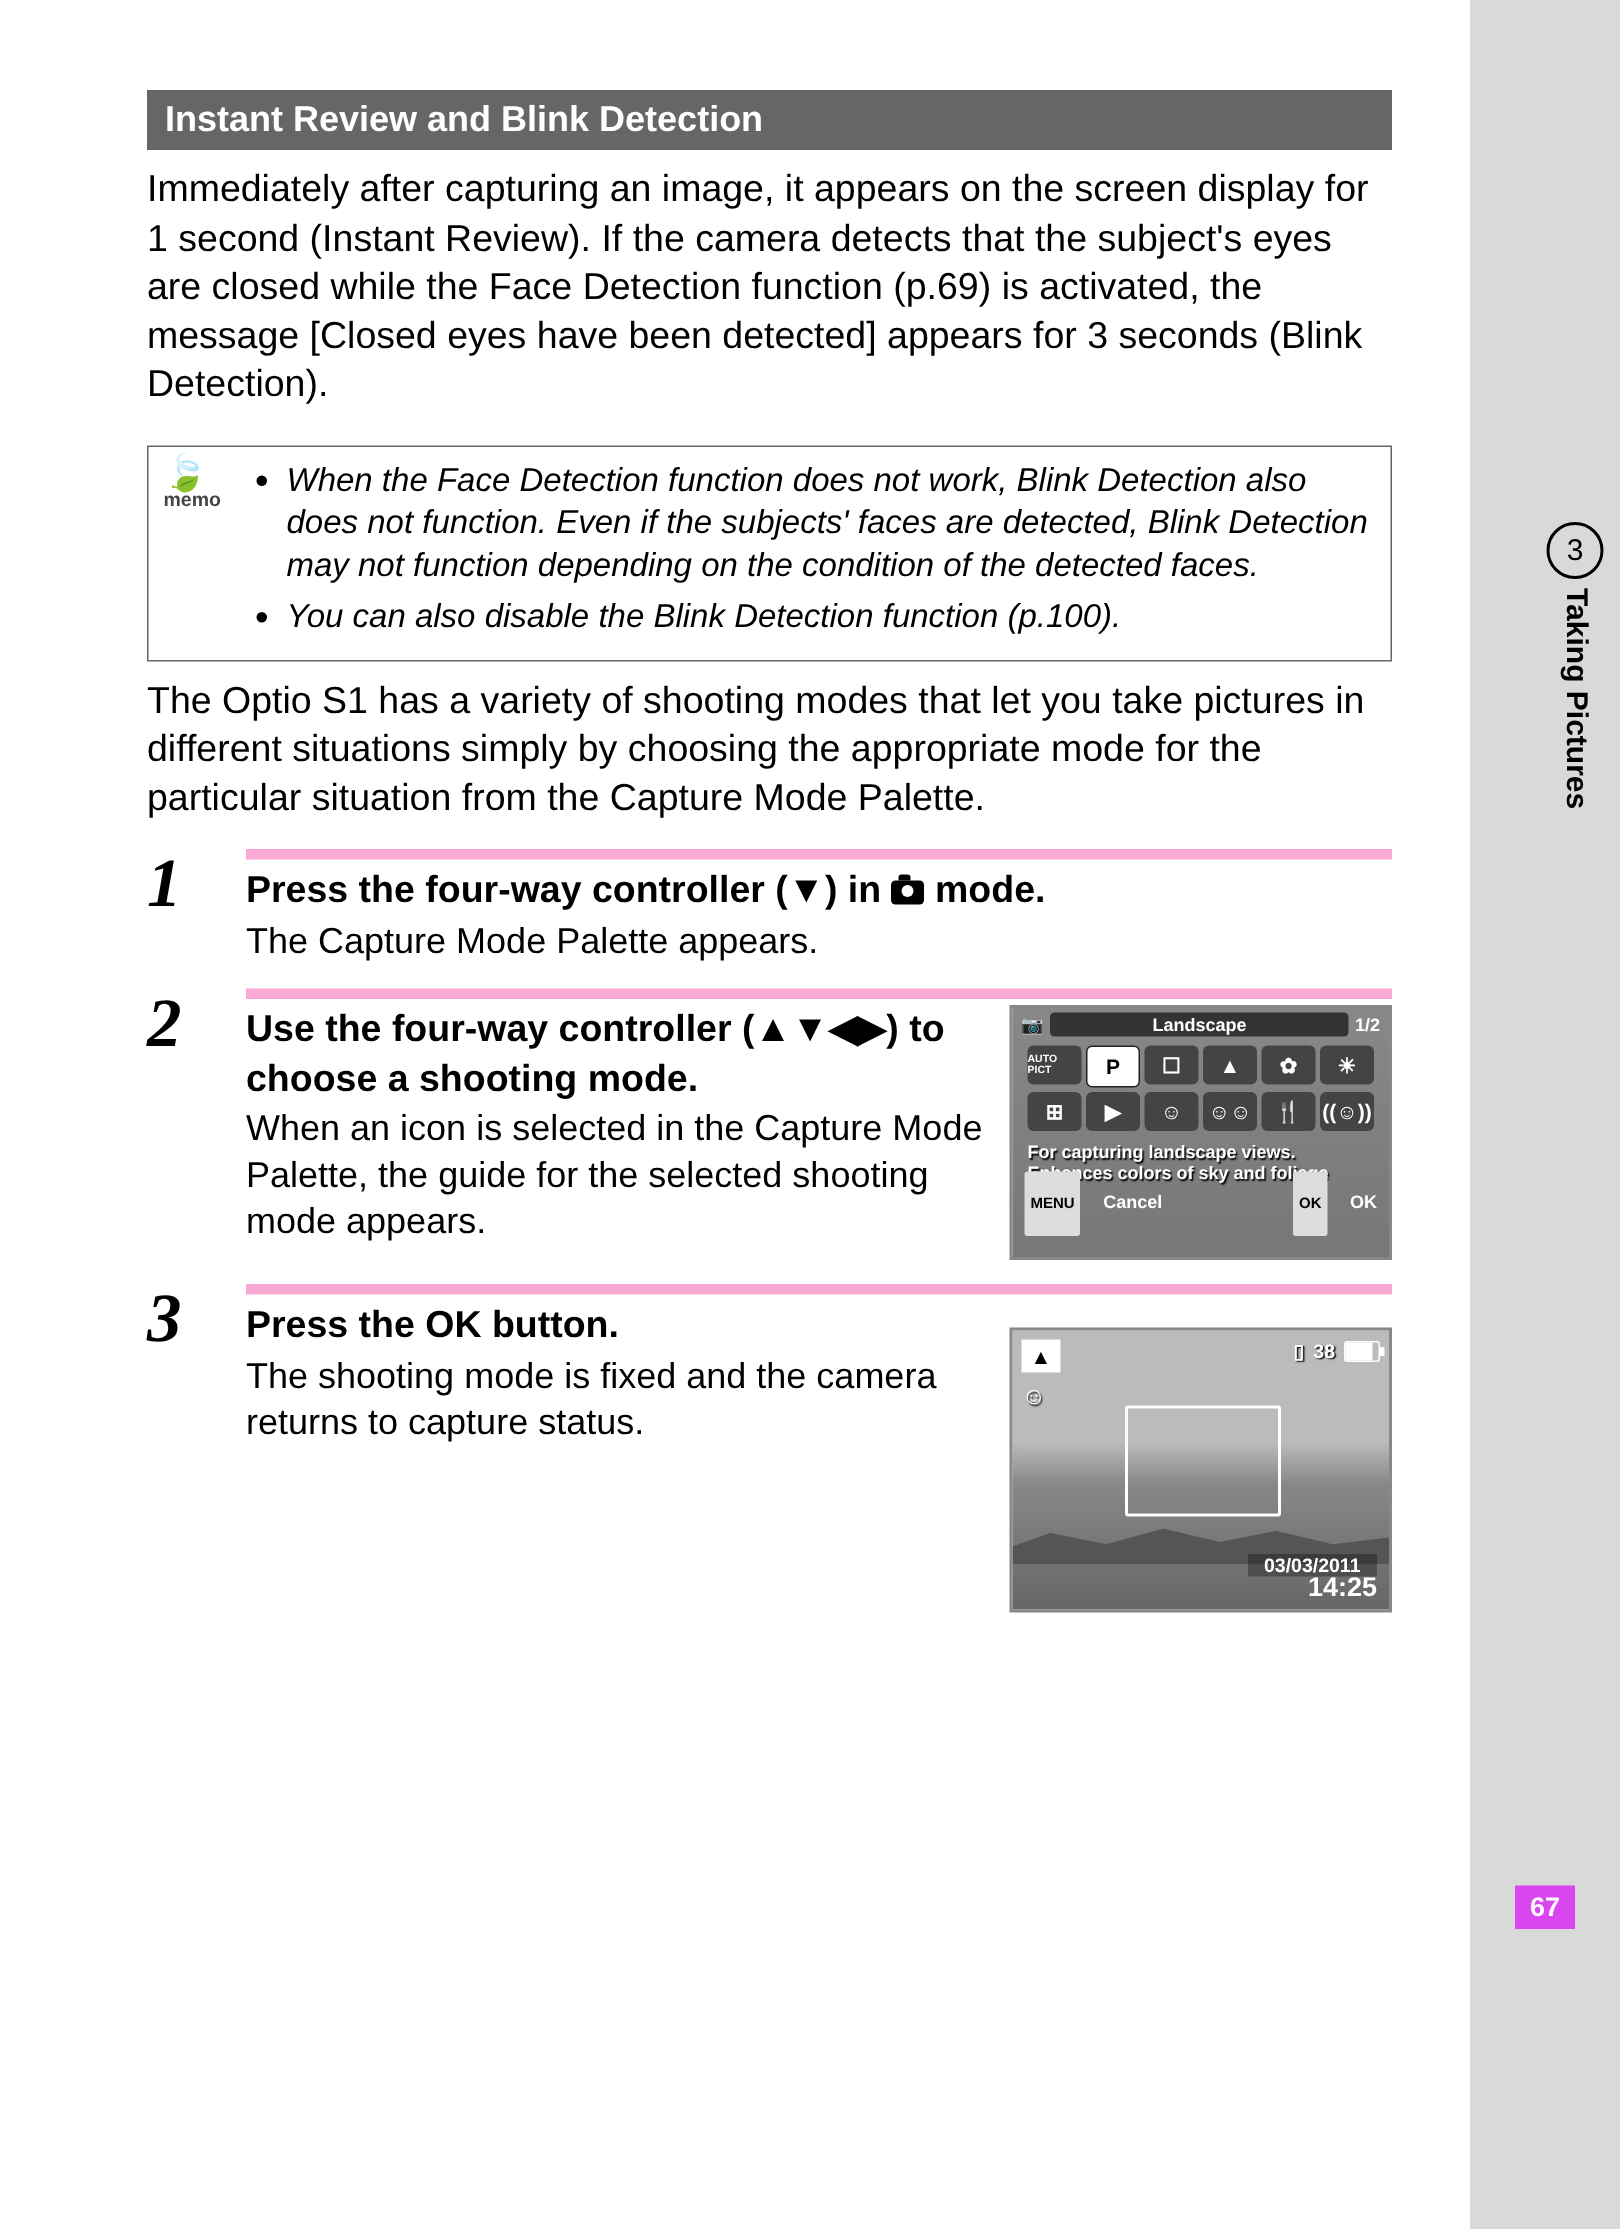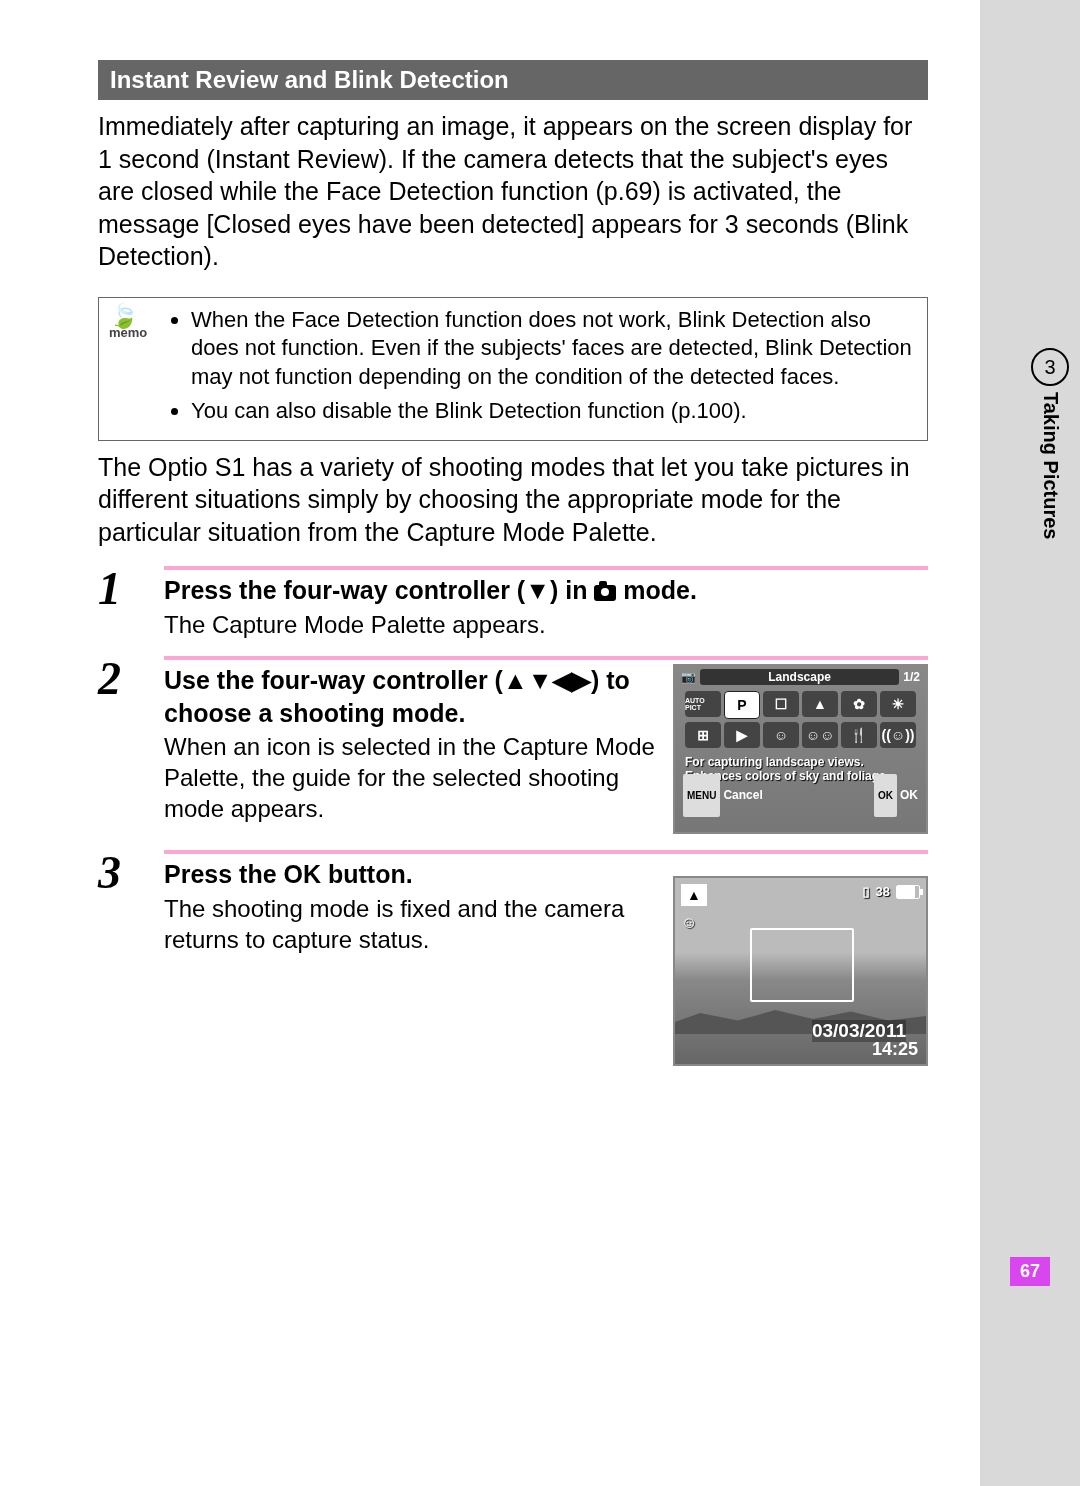--- a/index.html
+++ b/index.html
@@ -64,21 +64,21 @@
     font-weight: bold;
     color: #444;
   }
   .memo-list {
     font-size: 22px;
     line-height: 1.3;
     list-style-type: disc;
     padding-left: 20px;
     margin: 0;
   }
-  .memo-list li { margin-bottom: 6px; }
+  .memo-list li { margin-bottom: 6px; font-style: italic; }
   .section-main {
     background: #666;
     color: #fff;
     font-weight: bold;
     font-size: 30px;
     padding: 8px 14px;
     margin-top: 60px;
   }
   .steps {
     margin-top: 18px;
@@ -92,21 +92,21 @@
     font-family: "Times New Roman", serif;
     font-style: italic;
     font-weight: bold;
     font-size: 46px;
     width: 46px;
     flex: 0 0 46px;
     line-height: 1;
   }
   .step-body {
     flex: 1;
-    border-top: 4px solid #f9a8d4;
+    border-top: 7px solid #f9a8d4;
     padding-top: 4px;
   }
   .step-title {
     font-weight: bold;
     font-size: 25px;
     line-height: 1.3;
   }
   .step-desc {
     font-size: 24px;
     line-height: 1.3;
@@ -216,21 +216,21 @@
     padding: 2px 8px 4px;
     font-size: 12px;
     font-weight: bold;
   }
   .lcd1 .btn-label {
     background: #ddd;
     color: #000;
     border-radius: 2px;
     padding: 16px 4px;
     font-size: 10px;
-    margin-right: 3px;
+    margin-right: 15px;
   }
   .lcd2 {
     height: 190px;
     background: linear-gradient(#bbb 40%, #888 55%, #666 100%);
     margin-top: 18px;
     position: relative;
   }
   .lcd2 .icon-tl {
     position: absolute; top: 6px; left: 6px;
     width: 26px; height: 22px; background: #fff;
@@ -259,24 +259,24 @@
   }
   .lcd2 .landscape-sil {
     position: absolute;
     bottom: 30px; left: 0; right: 0;
     height: 30px;
     background: #555;
     clip-path: polygon(0 60%, 10% 30%, 25% 55%, 40% 20%, 55% 50%, 70% 25%, 85% 55%, 100% 40%, 100% 100%, 0 100%);
   }
   .lcd2 .date {
     position: absolute;
-    bottom: 22px; right: 20px;
+    bottom: 22px; right: 8px;
     background: rgba(0,0,0,0.3);
-    font-size: 19px; font-weight: bold; color: #fff;
-    padding: 0 0;
+    font-size: 13px; font-weight: bold; color: #fff;
+    padding: 0 11px;
   }
   .lcd2 .time {
     position: absolute;
     bottom: 4px; right: 8px;
     font-size: 18px; font-weight: bold; color: #fff;
   }
   .cam-icon {
     display: inline-block;
     width: 22px; height: 16px;
     background: #000;

